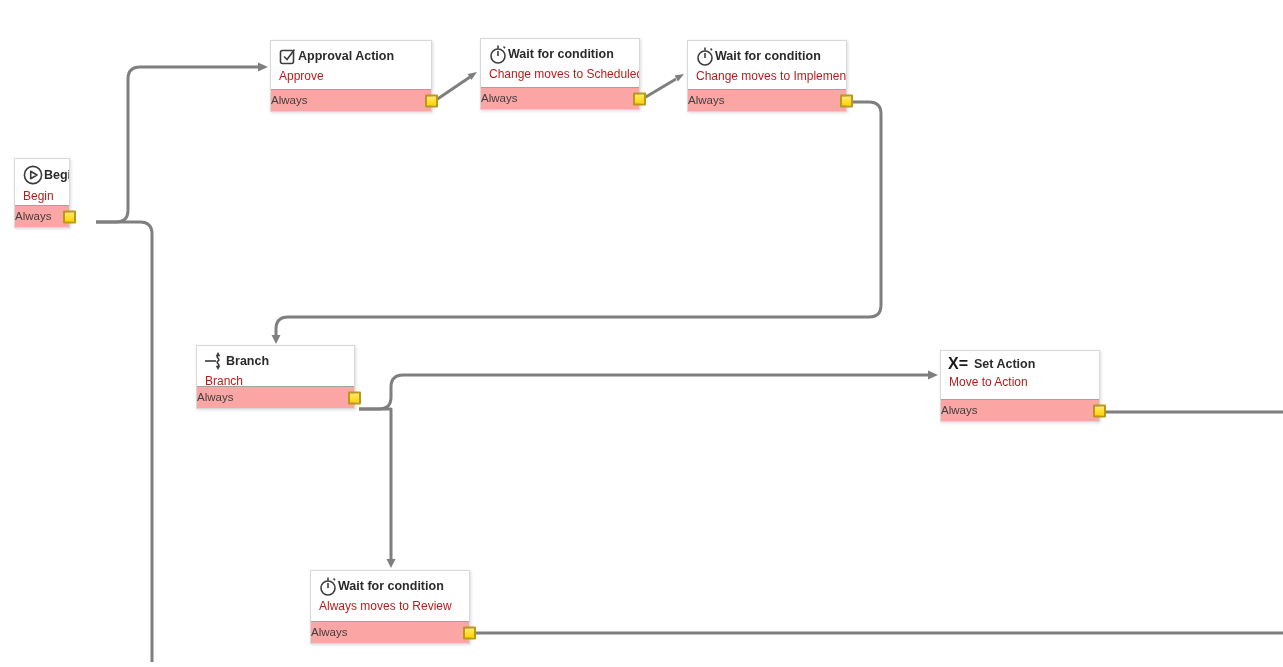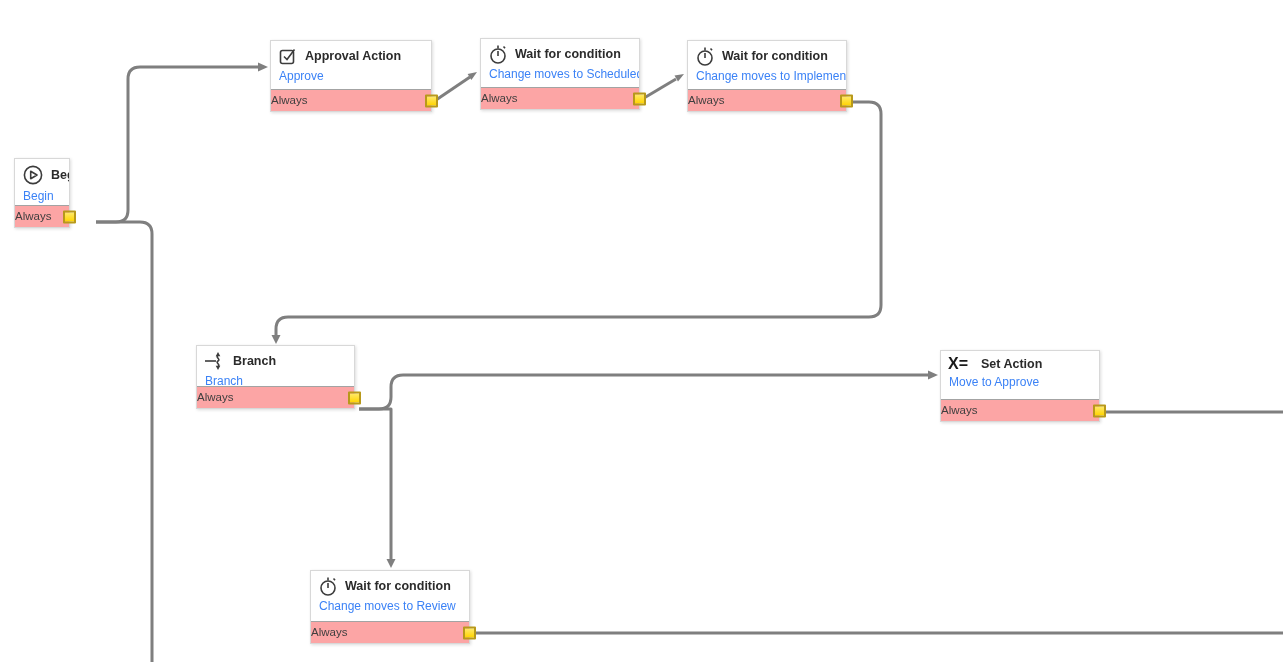--- a/index.html
+++ b/index.html
@@ -9,25 +9,25 @@
   }
   #wire-layer{position:absolute;left:0;top:0;}
   .wire{fill:none;stroke:#7f7f7f;stroke-width:3;stroke-linejoin:round;}
   .arrow{fill:#7f7f7f;stroke:none;}
   .node{
     position:absolute;background:#ffffff;border:1px solid #d8d8d8;
     box-shadow:1px 1px 3px rgba(0,0,0,0.14);
     display:flex;flex-direction:column;box-sizing:border-box;
   }
   .node-main{flex:1;overflow:hidden;}
-  .node-header{display:flex;align-items:center;gap:7px;padding:5px 8px 0 7px;}
+  .node-header{display:flex;align-items:center;padding:5px 8px 0 7px;}
   .node-icon{flex:0 0 auto;display:flex;align-items:center;}
   .node-icon svg{display:block;}
   .node-title{font-weight:bold;font-size:12.5px;color:#2b2b2b;white-space:nowrap;}
-  .node-subtitle{padding:3px 8px 3px 8px;font-size:12px;color:#3b82f6;white-space:nowrap;}
+  .node-subtitle{padding:3px 8px 3px 8px;font-size:12px;color:#b91c1c;white-space:nowrap;}
   .node-footer{
     position:relative;height:21px;flex:0 0 21px;background:#fca5a5;
     border-top:1px solid #a3a3a3;text-align:left;
     font-size:11.5px;color:#3f3f3f;line-height:21px;
   }
   .connector{
     position:absolute;top:50%;right:-7px;transform:translateY(-50%);
     width:9px;height:9px;background:linear-gradient(#ffe96a,#ffd400);
     border:2px solid #b8991a;border-radius:1px;
   }
@@ -171,42 +171,42 @@
   <div class="node" style="left:940px;top:350px;width:160px;height:72px">
     <div class="node-main">
       <div class="node-header">
         <span class="node-icon">
           <svg width="26" height="16" viewBox="0 0 26 16">
             <text class="xequals" x="0" y="13">X=</text>
           </svg>
         </span>
         <span class="node-title">Set Action</span>
       </div>
-      <div class="node-subtitle">Move to Approve</div>
+      <div class="node-subtitle">Move to Action</div>
     </div>
     <div class="node-footer">
       <span>Always</span>
       <span class="connector"></span>
     </div>
   </div>
 
   <div class="node" style="left:310px;top:570px;width:160px;height:74px">
     <div class="node-main">
       <div class="node-header">
         <span class="node-icon">
           <svg width="20" height="20" viewBox="0 0 20 20">
             <circle class="ico" cx="10" cy="12" r="7"></circle>
             <line class="ico" x1="10" y1="12" x2="10" y2="7"></line>
             <line class="ico" x1="10" y1="1.5" x2="10" y2="4.5" stroke-width="2"></line>
             <line class="ico" x1="15.5" y1="2.5" x2="17" y2="4.2"></line>
           </svg>
         </span>
         <span class="node-title">Wait for condition</span>
       </div>
-      <div class="node-subtitle">Change moves to Review</div>
+      <div class="node-subtitle">Always moves to Review</div>
     </div>
     <div class="node-footer">
       <span>Always</span>
       <span class="connector"></span>
     </div>
   </div>
 
 </div>
 
 </body></html>

